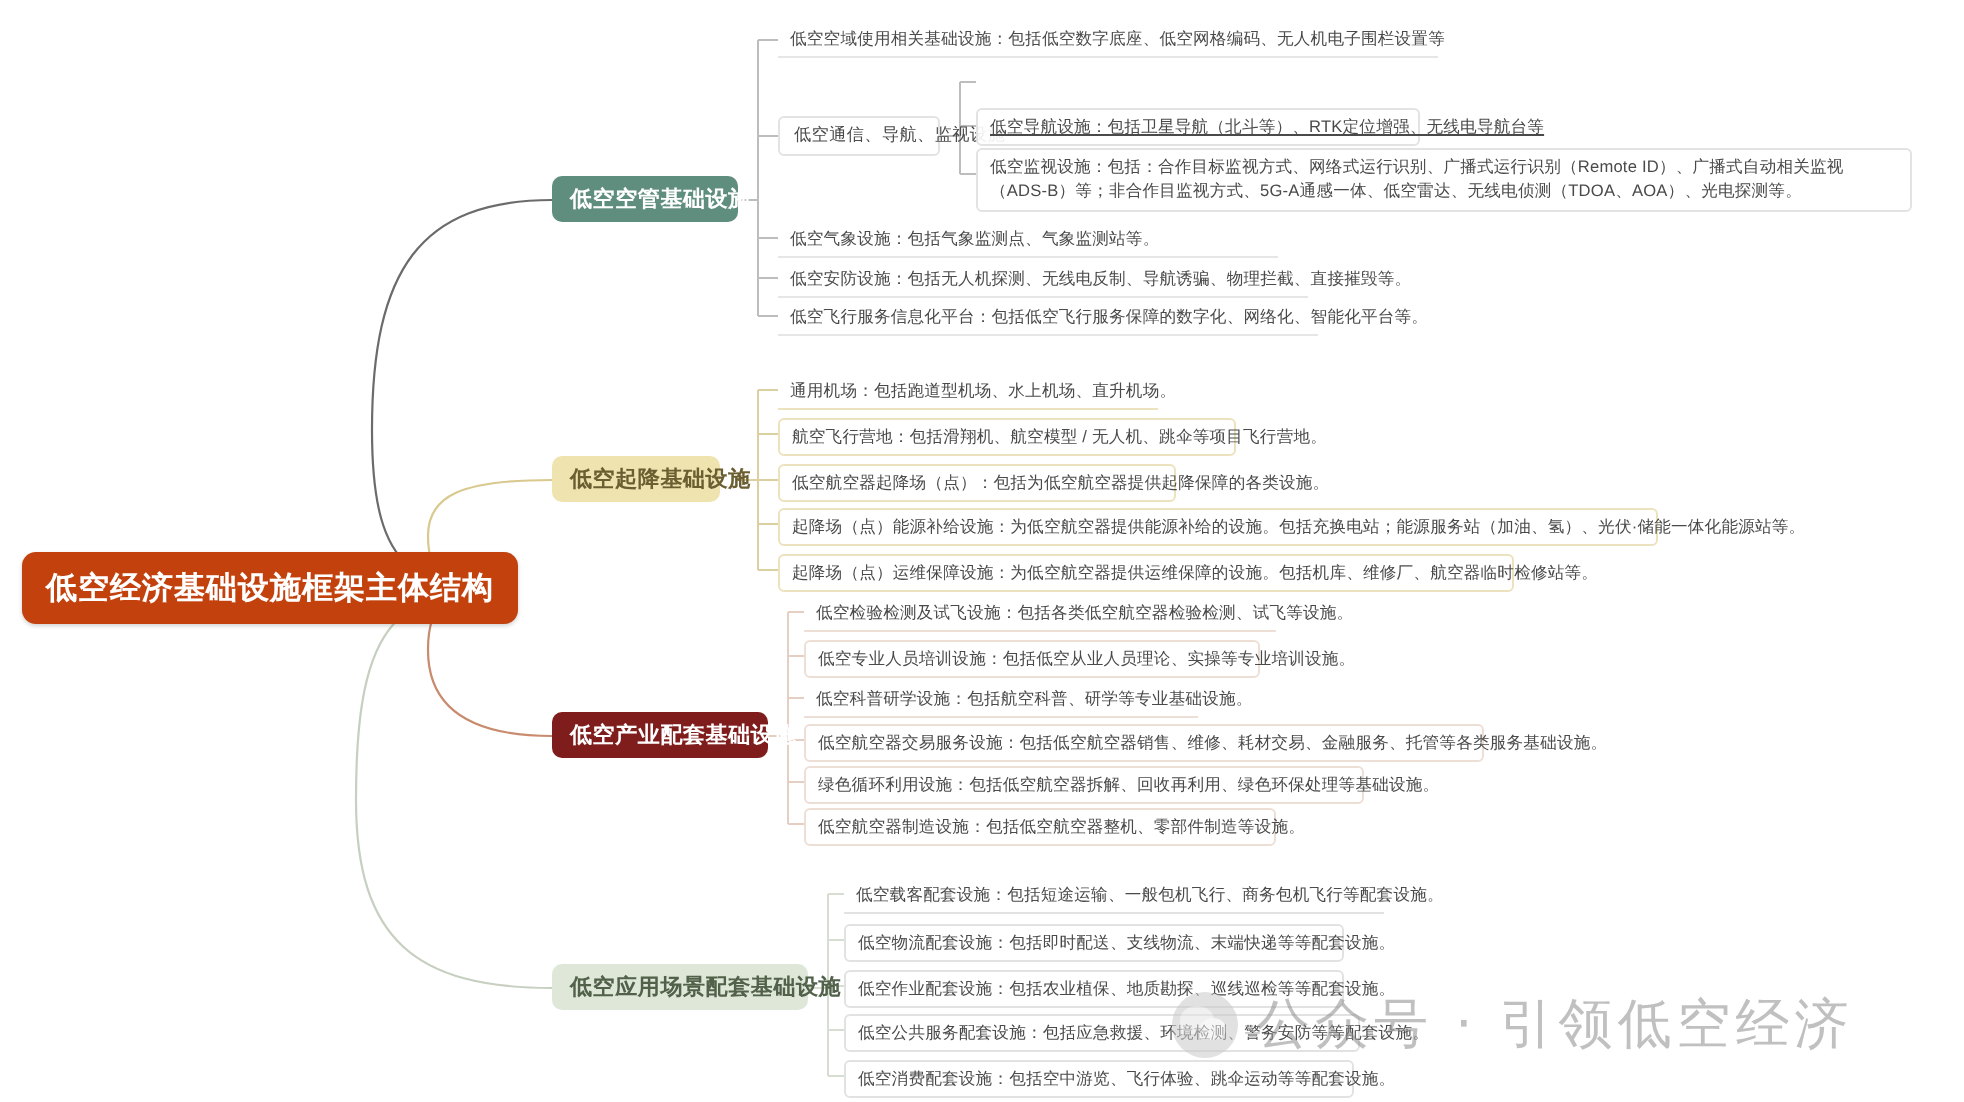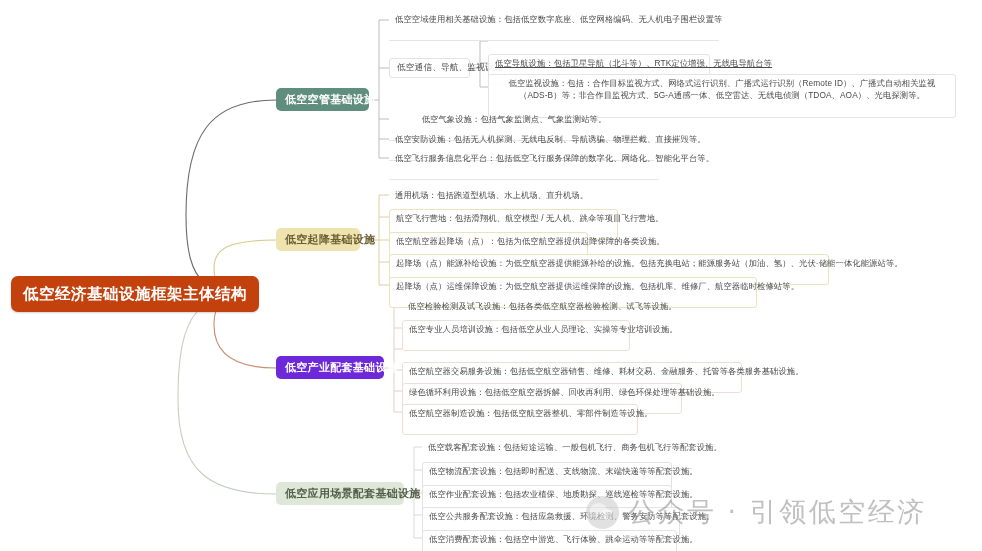--- a/index.html
+++ b/index.html
@@ -57,31 +57,30 @@
     color: #ffffff;
     display: flex;
     align-items: center;
     justify-content: flex-start;
     padding: 0 9px;
     letter-spacing: 0.3px;
     font-weight: bold;
   }
   .branch.b0 { background: #5f8d7e; left: 276px; top: 88px;  width: 93px; }
   .branch.b1 { background: #efe3b0; left: 276px; top: 228px; width: 84px; color: #6b5f32; }
-  .branch.b2 { background: #6d28d9; left: 276px; top: 356px; width: 108px; }
+  .branch.b2 { background: #7f1d1d; left: 276px; top: 356px; width: 108px; }
   .branch.b3 { background: #dfe8d8; left: 276px; top: 482px; width: 128px; color: #51614a; }
 
   
   .leaf {
     font-size: 8.3px;
     color: #4a4a4a;
     line-height: 1.45;
-    padding: 2px 6px 15px 6px;
+    padding: 2px 6px 3px 6px;
     letter-spacing: 0.1px;
-    text-align: center;
   }
   .leaf.boxed {
     border: 1px solid #e3e3e3;
     border-radius: 3px;
     background: rgba(255,255,255,0.9);
   }
   .leaf.plain {
     border: none;
     border-bottom: 1px solid #e6e6e6;
     background: transparent;
@@ -250,20 +249,23 @@
 
   <div class="node branch b2">
     <span>低空产业配套基础设施</span>
   </div>
   <div class="node leaf plain o" style="left:402px; top:298px; width:236px;">
     <span>低空检验检测及试飞设施：包括各类低空航空器检验检测、试飞等设施。</span>
   </div>
   <div class="node leaf boxed o" style="left:402px; top:320px; width:228px;">
     <span>低空专业人员培训设施：包括低空从业人员理论、实操等专业培训设施。</span>
   </div>
+  <div class="node leaf plain o" style="left:402px; top:341px; width:197px;">
+    <span>低空科普研学设施：包括航空科普、研学等专业基础设施。</span>
+  </div>
   <div class="node leaf boxed o" style="left:402px; top:362px; width:340px;">
     <span>低空航空器交易服务设施：包括低空航空器销售、维修、耗材交易、金融服务、托管等各类服务基础设施。</span>
   </div>
   <div class="node leaf boxed o" style="left:402px; top:383px; width:280px;">
     <span>绿色循环利用设施：包括低空航空器拆解、回收再利用、绿色环保处理等基础设施。</span>
   </div>
   <div class="node leaf boxed o" style="left:402px; top:404px; width:236px;">
     <span>低空航空器制造设施：包括低空航空器整机、零部件制造等设施。</span>
   </div>
 

